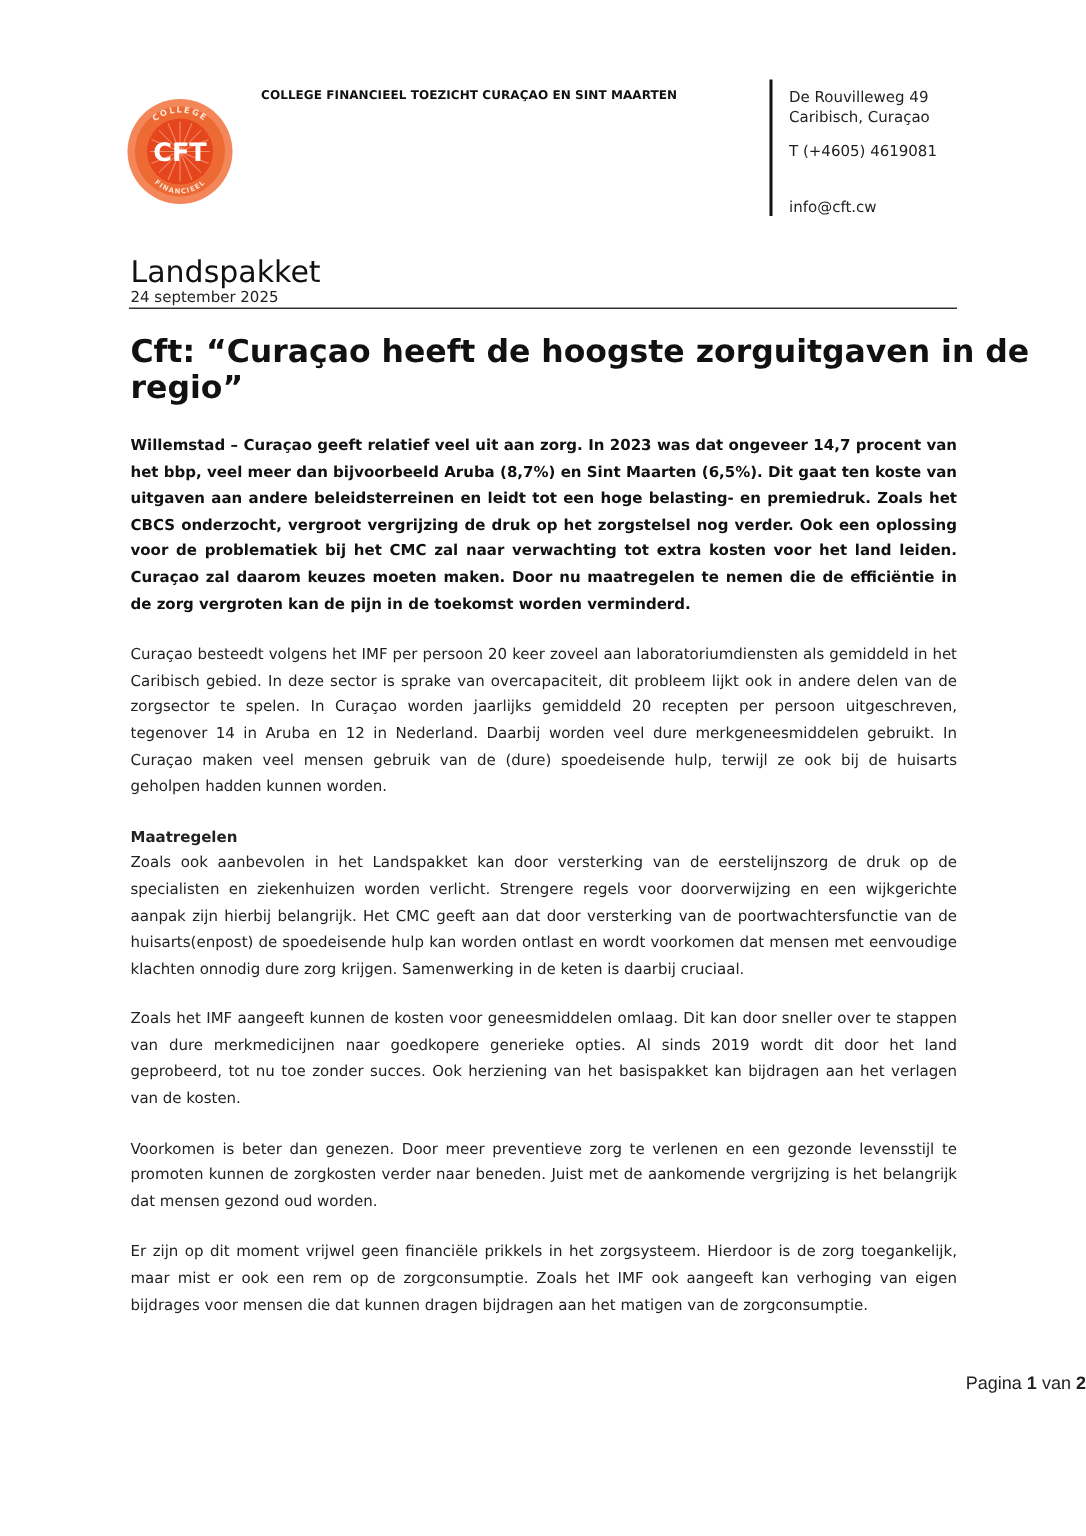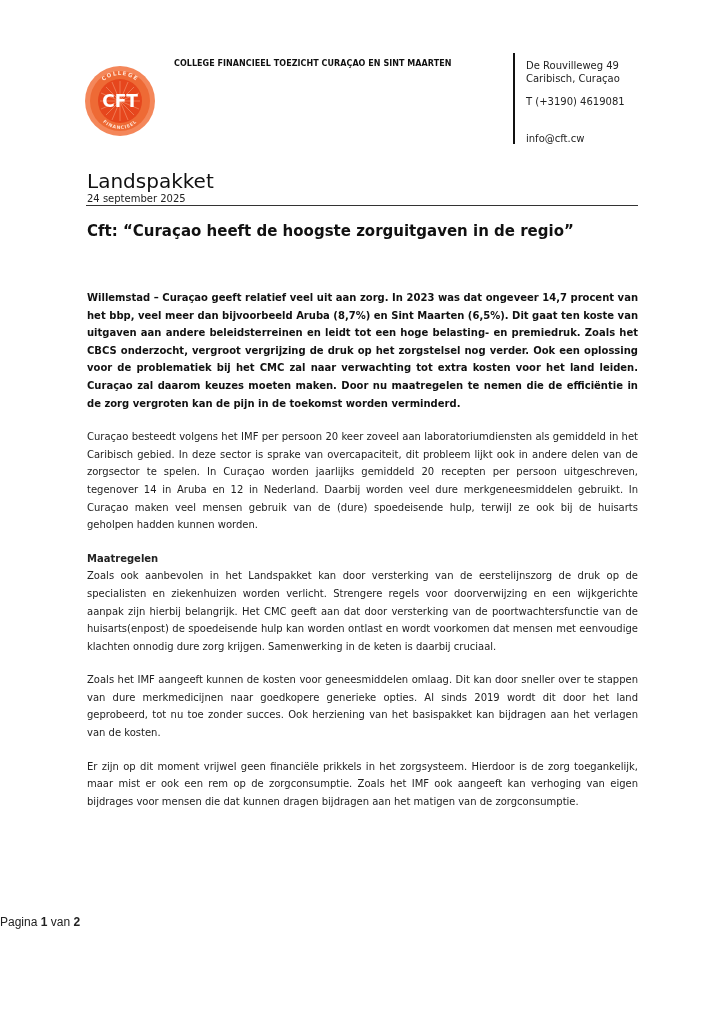--- a/index.html
+++ b/index.html
@@ -8,28 +8,28 @@
   .logo { position:absolute; left:84px; top:65px; width:72px; height:72px; }
   .org { position:absolute; left:174px; top:59px; font-weight:bold; font-size:8px;
          letter-spacing:0.05px; color:#111; }
   .vbar { position:absolute; left:513px; top:53px; width:2px; height:91px; background:#111; }
   .addr { position:absolute; left:526px; top:59px; font-size:10px; line-height:13px; color:#222; }
   .addr .gap1 { height:10px; }
   .addr .gap2 { height:24px; }
   .title { position:absolute; left:87px; top:169px; font-size:20px; color:#111; }
   .date { position:absolute; left:87px; top:193px; font-size:10px; color:#222; }
   .rule { position:absolute; left:86px; top:205px; width:552px; height:1px; background:#333; }
-  .headline { position:absolute; left:87px; top:222px; font-size:15px; font-weight:bold; color:#111; }
+  .headline { position:absolute; left:87px; top:222px; font-size:21px; font-weight:bold; color:#111; }
   .body { position:absolute; left:87px; top:257px; width:551px; font-size:10px; line-height:17.6px;
           text-align:justify; color:#222;margin-top:32px; }
   .body p { margin:0 0 16px 0; }
   .body p.lead { font-weight:bold; color:#111; }
   .body .subhead { font-weight:bold; margin:0; }
   .body p.tight { margin-top:0; }
-  .footer { position:absolute; left:0; width:724px; top:915px; text-align:left;
+  .footer { position:absolute; left:0; width:724px; top:915px; text-align:right;
             font-family:"Liberation Sans", sans-serif; font-size:12px; color:#222; }
   .footer b { font-weight:bold; }
 </style>
 </head>
 <body>
 
 <svg class="logo" viewBox="0 0 72 72">
   <circle cx="36" cy="36" r="35" fill="#f4875a"></circle>
   <circle cx="36" cy="36" r="30" fill="#ee6a35"></circle>
   <circle cx="36" cy="36" r="22" fill="#e6461d"></circle>
@@ -56,37 +56,38 @@
   <text x="36" y="42" text-anchor="middle" font-family="DejaVu Sans, sans-serif" font-size="17" font-weight="bold" fill="#ffffff">CFT</text>
 </svg>
 
 <div class="org">COLLEGE FINANCIEEL TOEZICHT CURAÇAO EN SINT MAARTEN</div>
 
 <div class="vbar"></div>
 <div class="addr">
   <div>De Rouvilleweg 49</div>
   <div>Caribisch, Curaçao</div>
   <div class="gap1"></div>
-  <div>T (+3190) 4619081</div>
+  <div>T (+4605) 4619081</div>
   <div class="gap2"></div>
   <div>info@cft.cw</div>
 </div>
 
 <div class="title">Landspakket</div>
 <div class="date">24 september 2025</div>
 <div class="rule"></div>
 
 <div class="headline">Cft: “Curaçao heeft de hoogste zorguitgaven in de regio”</div>
 
 <div class="body">
   <p class="lead">Willemstad – Curaçao geeft relatief veel uit aan zorg. In 2023 was dat ongeveer 14,7 procent van het bbp, veel meer dan bijvoorbeeld Aruba (8,7%) en Sint Maarten (6,5%). Dit gaat ten koste van uitgaven aan andere beleidsterreinen en leidt tot een hoge belasting- en premiedruk. Zoals het CBCS onderzocht, vergroot vergrijzing de druk op het zorgstelsel nog verder. Ook een oplossing voor de problematiek bij het CMC zal naar verwachting tot extra kosten voor het land leiden. Curaçao zal daarom keuzes moeten maken. Door nu maatregelen te nemen die de efficiëntie in de zorg vergroten kan de pijn in de toekomst worden verminderd.</p>
   <p>Curaçao besteedt volgens het IMF per persoon 20 keer zoveel aan laboratoriumdiensten als gemiddeld in het Caribisch gebied. In deze sector is sprake van overcapaciteit, dit probleem lijkt ook in andere delen van de zorgsector te spelen. In Curaçao worden jaarlijks gemiddeld 20 recepten per persoon uitgeschreven, tegenover 14 in Aruba en 12 in Nederland. Daarbij worden veel dure merkgeneesmiddelen gebruikt. In Curaçao maken veel mensen gebruik van de (dure) spoedeisende hulp, terwijl ze ook bij de huisarts geholpen hadden kunnen worden.</p>
   <p class="subhead">Maatregelen</p>
   <p>Zoals ook aanbevolen in het Landspakket kan door versterking van de eerstelijnszorg de druk op de specialisten en ziekenhuizen worden verlicht. Strengere regels voor doorverwijzing en een wijkgerichte aanpak zijn hierbij belangrijk. Het CMC geeft aan dat door versterking van de poortwachtersfunctie van de huisarts(enpost) de spoedeisende hulp kan worden ontlast en wordt voorkomen dat mensen met eenvoudige klachten onnodig dure zorg krijgen. Samenwerking in de keten is daarbij cruciaal.</p>
   <p>Zoals het IMF aangeeft kunnen de kosten voor geneesmiddelen omlaag. Dit kan door sneller over te stappen van dure merkmedicijnen naar goedkopere generieke opties. Al sinds 2019 wordt dit door het land geprobeerd, tot nu toe zonder succes. Ook herziening van het basispakket kan bijdragen aan het verlagen van de kosten.</p>
+  <p>Voorkomen is beter dan genezen. Door meer preventieve zorg te verlenen en een gezonde levensstijl te promoten kunnen de zorgkosten verder naar beneden. Juist met de aankomende vergrijzing is het belangrijk dat mensen gezond oud worden.</p>
   <p>Er zijn op dit moment vrijwel geen financiële prikkels in het zorgsysteem. Hierdoor is de zorg toegankelijk, maar mist er ook een rem op de zorgconsumptie. Zoals het IMF ook aangeeft kan verhoging van eigen bijdrages voor mensen die dat kunnen dragen bijdragen aan het matigen van de zorgconsumptie.</p>
 </div>
 
 <div class="footer">
   <span>Pagina</span>
   <b>1</b>
   <span>van</span>
   <b>2</b>
 </div>
 

